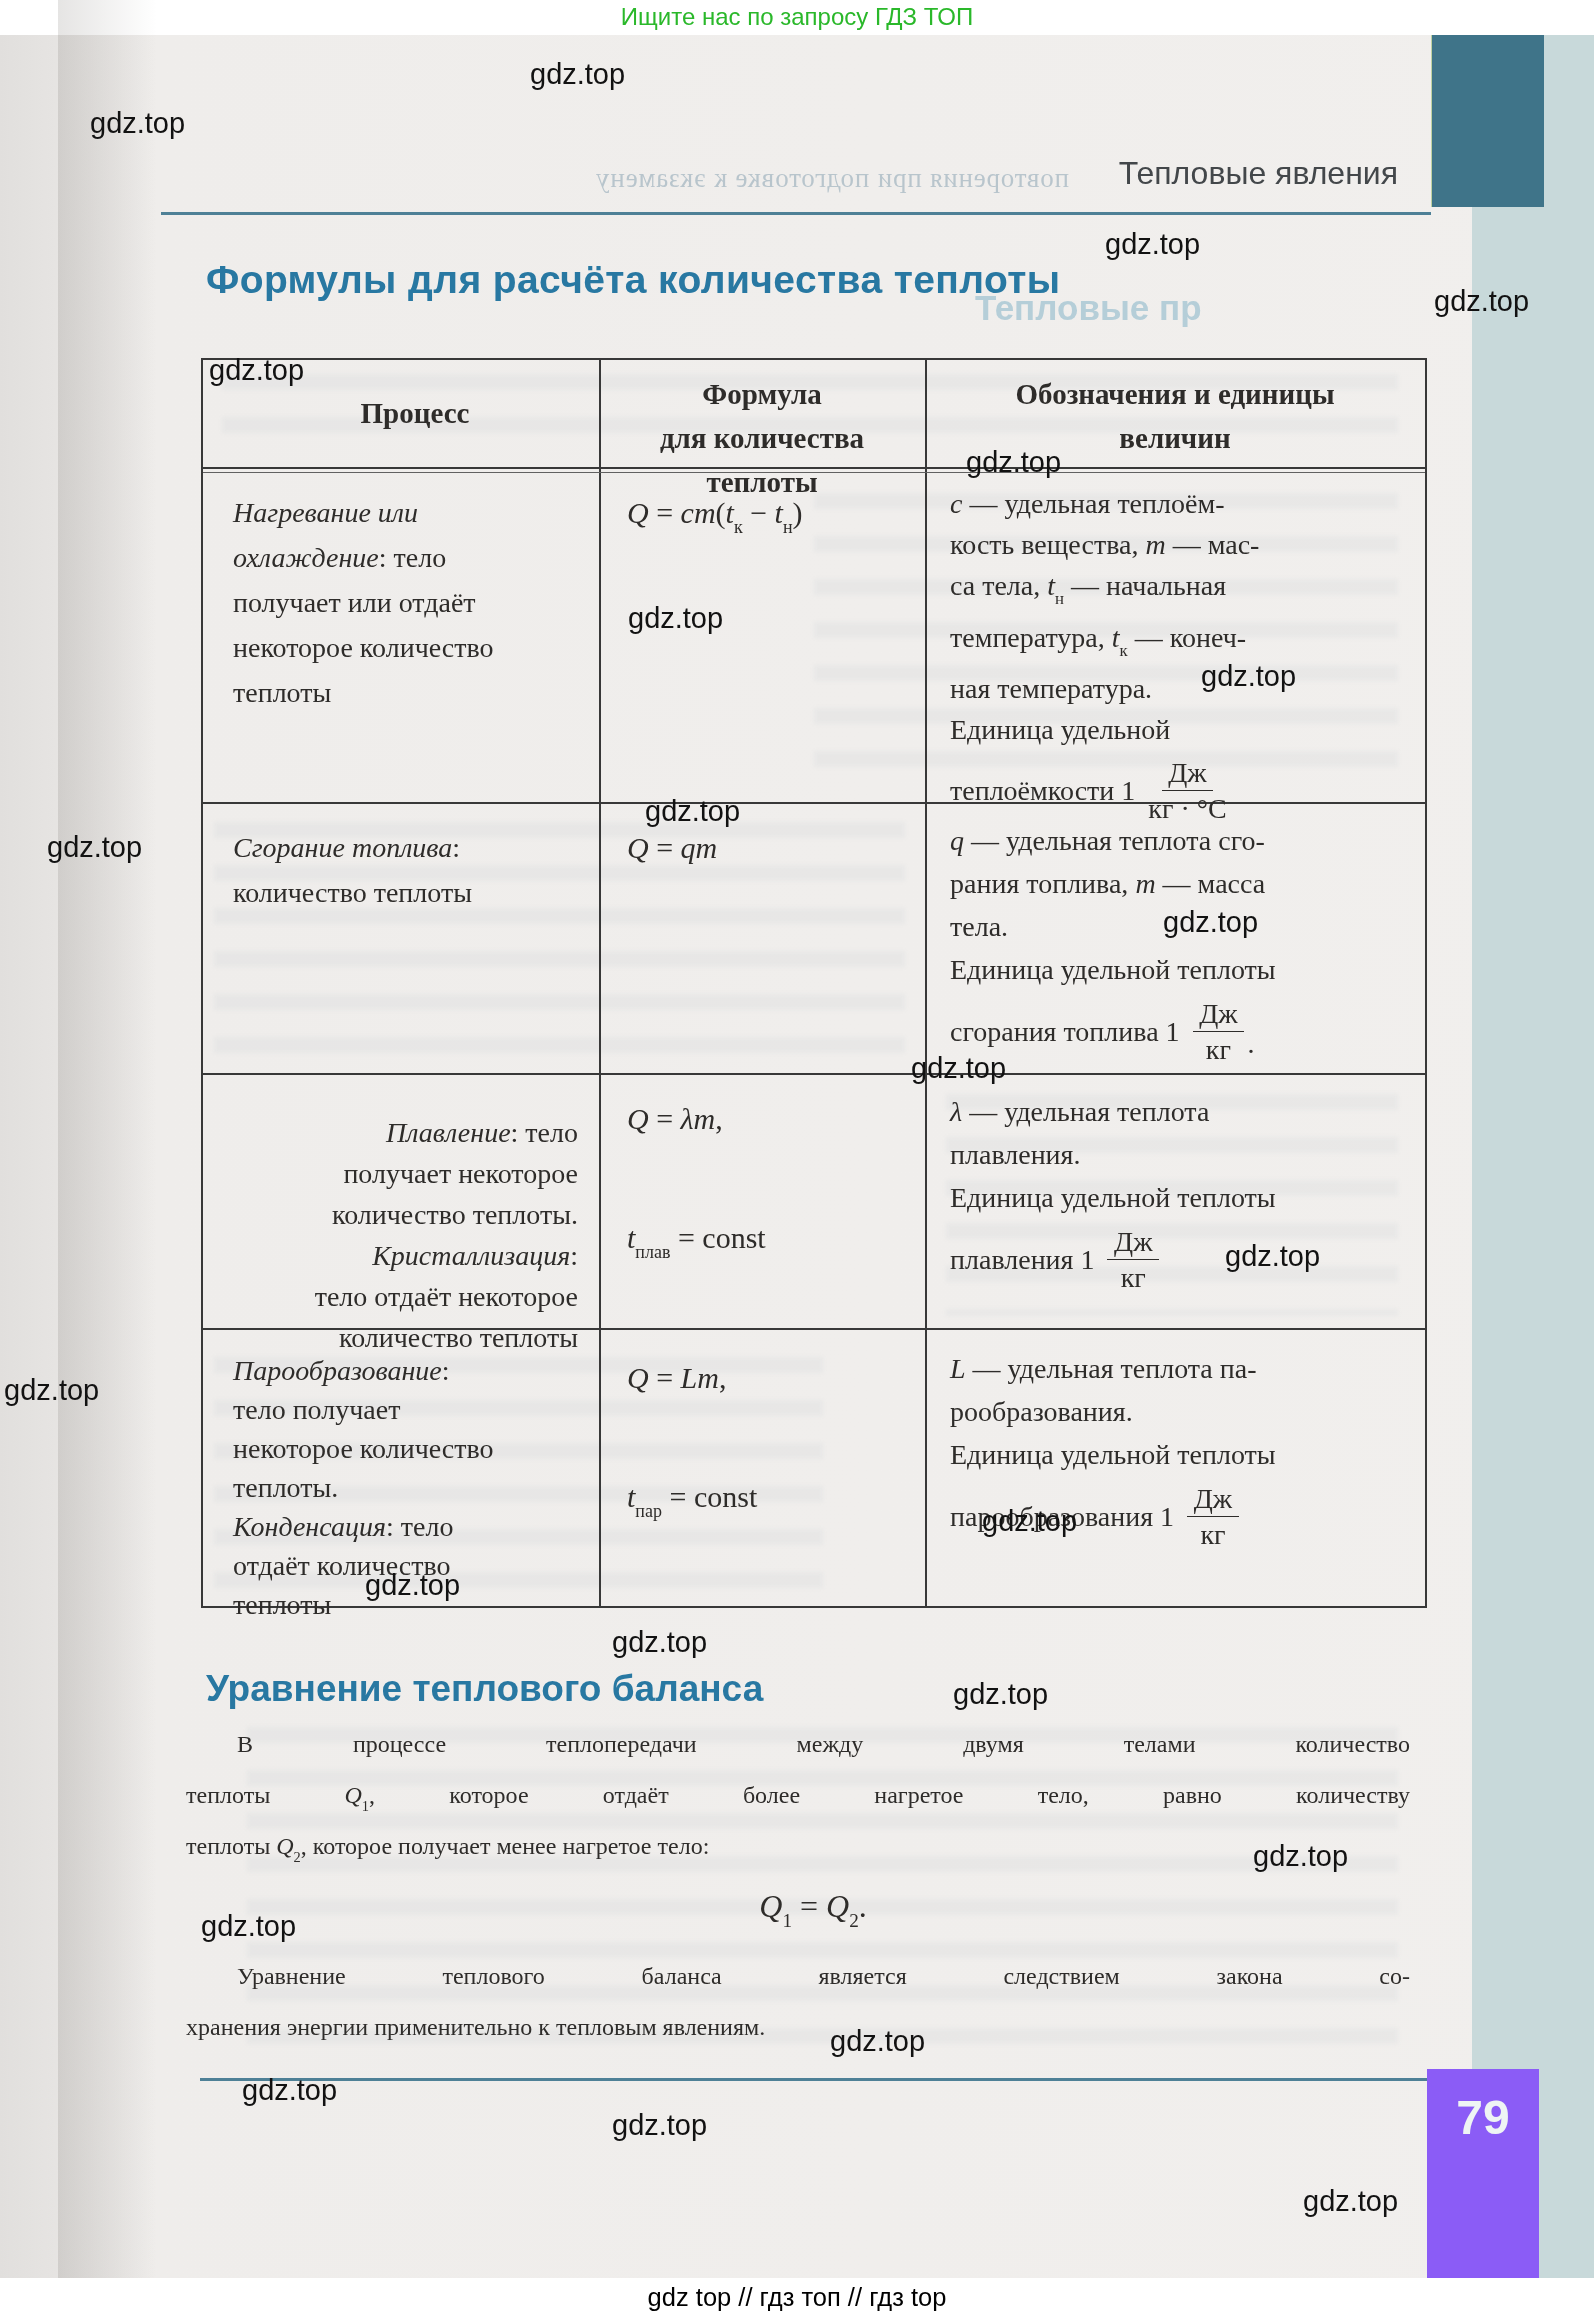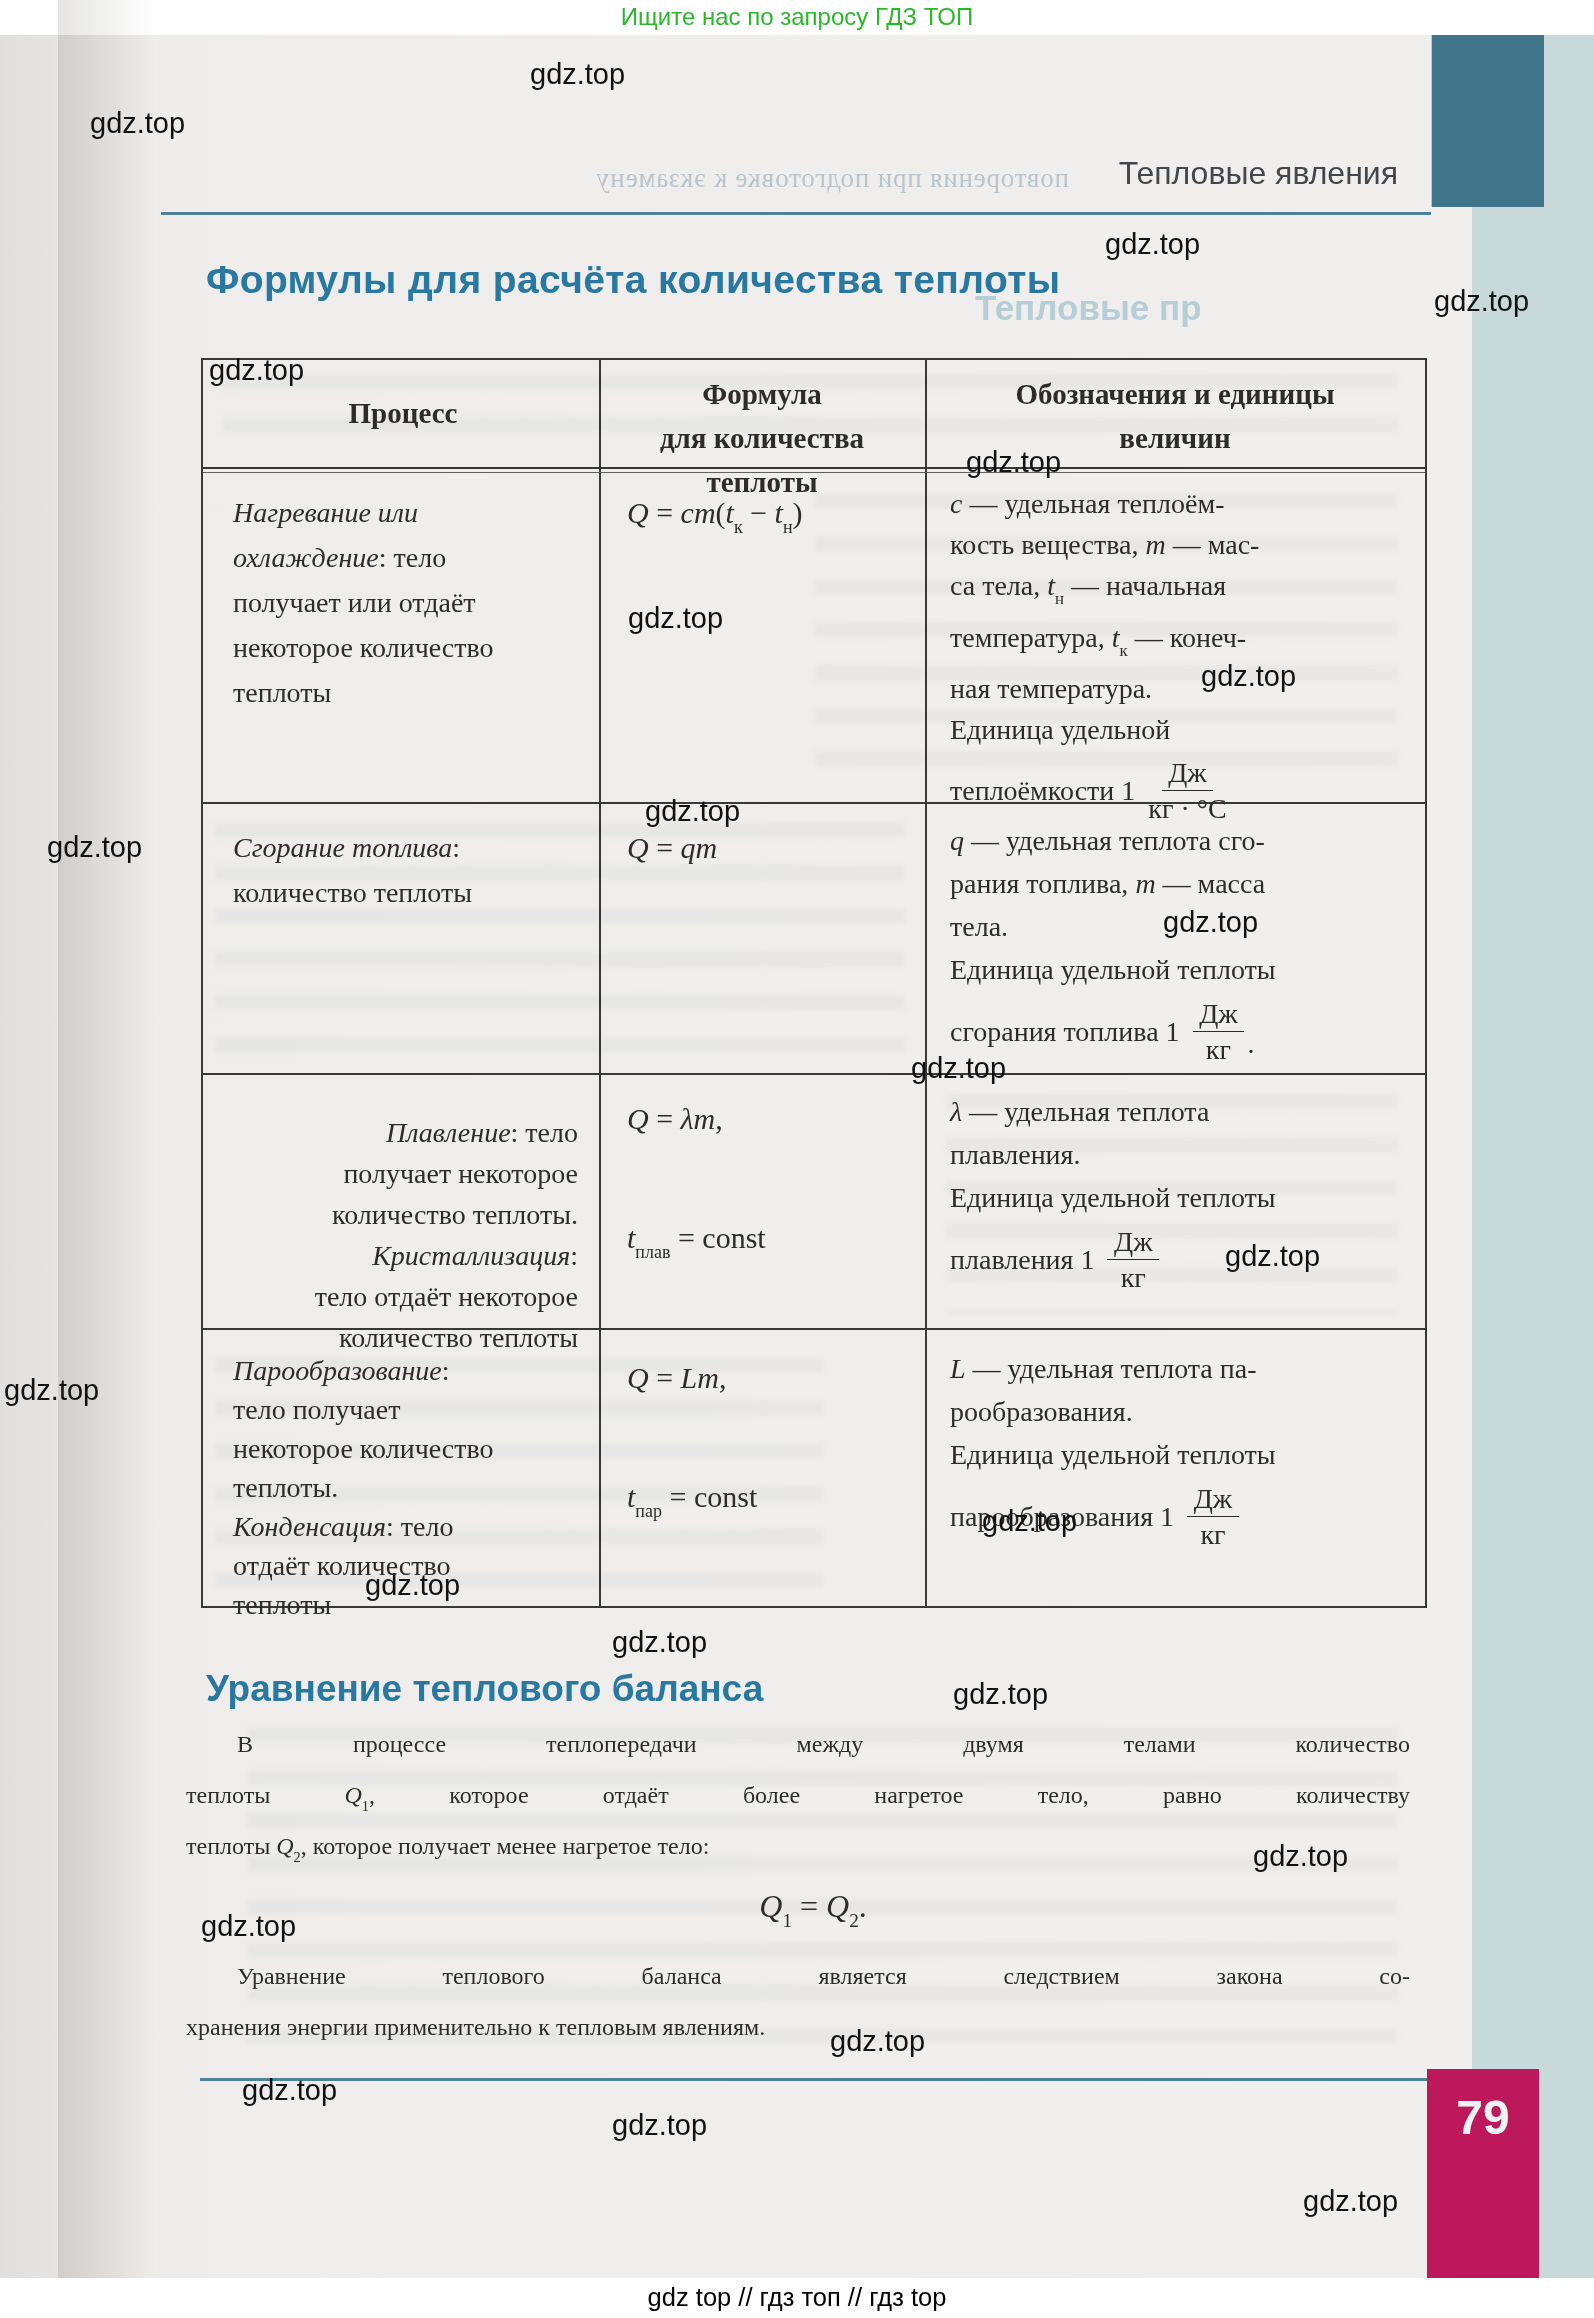--- a/index.html
+++ b/index.html
@@ -12,21 +12,21 @@
         font-family:"Liberation Sans","DejaVu Sans",sans-serif;font-size:24px;color:#2ab82a;}
 
   
   .scan{position:absolute;left:0;top:35px;width:1594px;height:2244px;
         background:linear-gradient(to right,#e1dfdd 0px,#efedeb 156px,#f1efed 100%);}
   .crease{position:absolute;left:58px;top:0;width:99px;height:100%;
         background:linear-gradient(to right,rgba(95,90,84,.16),rgba(95,90,84,0));}
   .blue-band{position:absolute;left:1472px;top:35px;width:122px;height:2244px;background:#c8d9da;}
   .chap-box{position:absolute;left:1431px;top:35px;width:112px;height:172px;background:#3f7489;
         border-left:1.6px solid rgba(214,226,166,.85);}
-  .page-box{position:absolute;left:1427px;top:2069px;width:112px;height:211px;background:#be185d;
+  .page-box{position:absolute;left:1427px;top:2069px;width:112px;height:211px;background:#8b5cf6;
         text-align:center;}
   .page-box span{display:inline-block;margin-top:21.4px;color:#eef4f4;
         font-family:"Liberation Sans","DejaVu Sans",sans-serif;font-weight:bold;font-size:48px;}
 
   .chapter{position:absolute;right:196px;top:155px;font-family:"Liberation Sans","DejaVu Sans",sans-serif;
         font-size:32px;color:#43474a;}
   .rule-top{position:absolute;left:161px;top:212px;width:1270px;height:3.3px;background:#4e8096;}
   .rule-bottom{position:absolute;left:200px;top:2078px;width:1229px;height:2.5px;background:#4e8096;}
 
   
@@ -47,21 +47,21 @@
   .v1{position:absolute;left:396px;top:0;width:1.6px;height:100%;background:#383838;}
   .v2{position:absolute;left:722px;top:0;width:1.6px;height:100%;background:#383838;}
   .dbl{position:absolute;left:0;top:107px;width:100%;height:5.8px;
         border-top:2.5px solid #383838;border-bottom:1.6px solid #616161;box-sizing:border-box;}
   .hsep{position:absolute;left:0;width:100%;height:1.6px;background:#383838;}
   .cell{position:absolute;font-size:28px;line-height:45px;}
   .hd{font-weight:bold;text-align:center;line-height:44px;font-size:29px;}
   .c1{left:30px;width:345px;}
   .c2{left:424px;width:280px;}
   .c3{left:747px;width:466px;}
-  .hc1{left:0;width:400px;}
+  .hc1{left:12px;width:400px;}
   .lh50{line-height:41px;}
   .lh47{line-height:39px;}
   .lh52{line-height:43px;}
   .formula{font-size:30px;}
   .fgap{margin-top:74px;}
   sub{font-size:.6em;position:relative;top:.15em;}
   .unit-line{display:flex;align-items:center;margin-top:6.6px;}
   .frac{display:inline-flex;flex-direction:column;align-items:center;margin-left:13px;
         line-height:1.12;font-size:28px;}
   .frac .num{padding:0 6.6px 1.6px 6.6px;border-bottom:1.6px solid #2e2c2a;}

